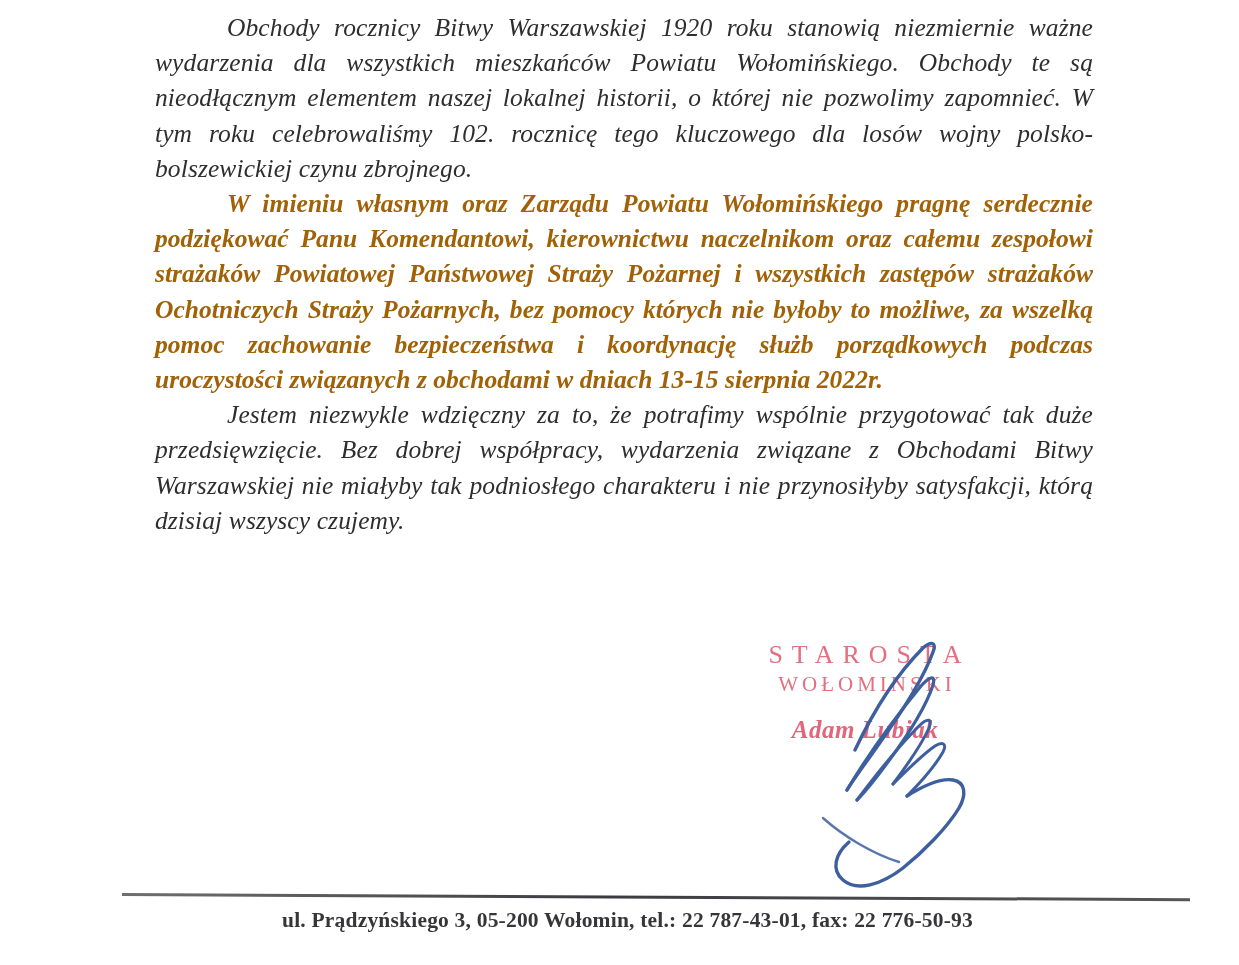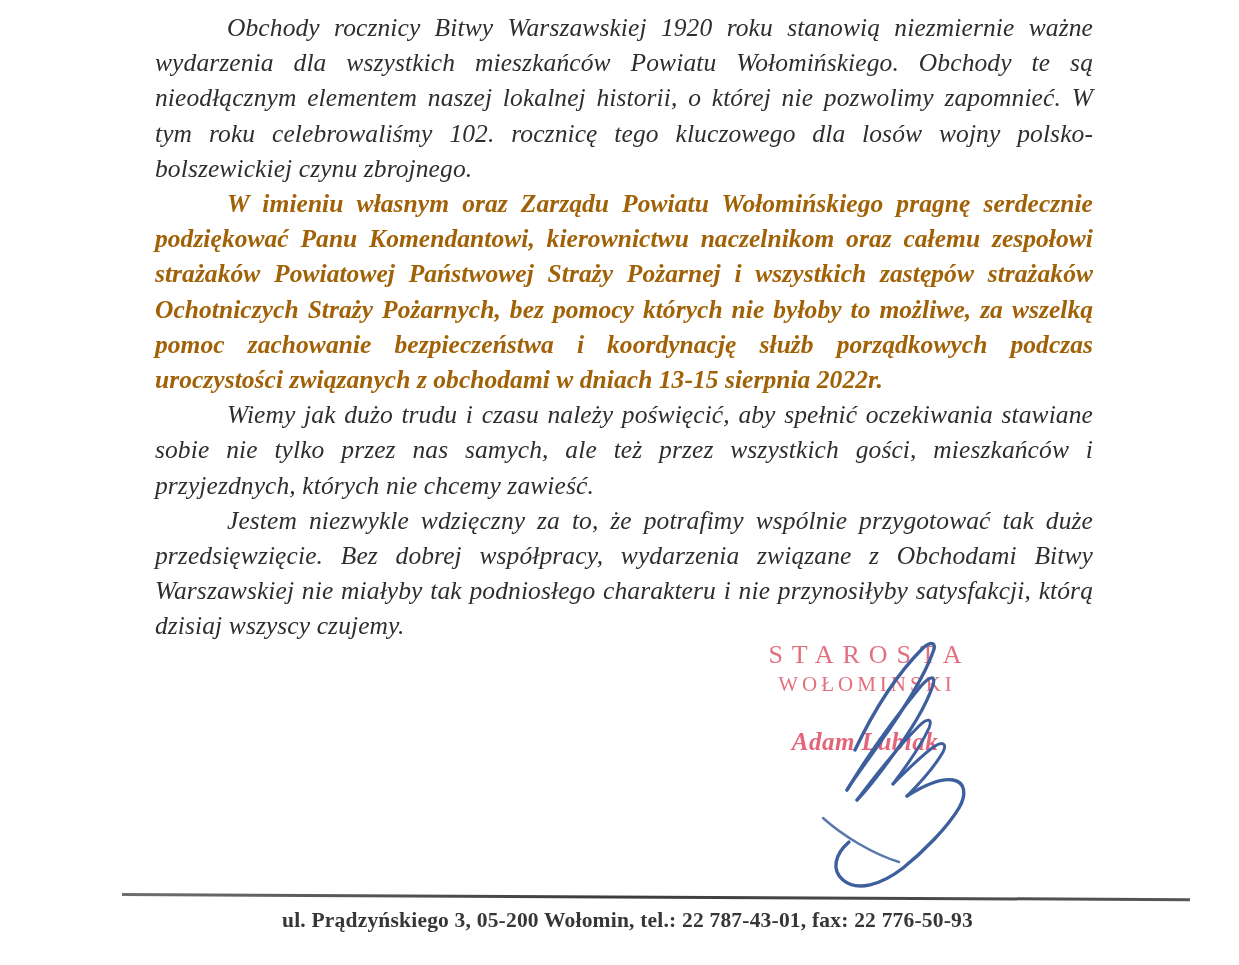--- a/index.html
+++ b/index.html
@@ -78,21 +78,21 @@
     display: block;
     font-size: 21px;
     letter-spacing: 4px;
     text-indent: 4px;
     line-height: 28px;
     color: #e2707f;
   }
 
   .stamp-name {
     display: block;
-    margin-top: 30px;
+    margin-top: 18px;
     font-size: 25px;
     font-weight: bold;
     font-style: italic;
     letter-spacing: 0.5px;
     line-height: 28px;
     color: #e4647a;
   }
 
   .signature-svg {
     position: absolute;
@@ -139,21 +139,20 @@
   }
 </style>
 </head>
 <body>
 
 <div class="page">
 
   <div class="letter-body">
     <p class="para">Obchody rocznicy Bitwy Warszawskiej 1920 roku stanowią niezmiernie ważne wydarzenia dla wszystkich mieszkańców Powiatu Wołomińskiego. Obchody te są nieodłącznym elementem naszej lokalnej historii, o której nie pozwolimy zapomnieć. W tym roku celebrowaliśmy 102. rocznicę tego kluczowego dla losów wojny polsko-bolszewickiej czynu zbrojnego.</p>
     <p class="para bold">W imieniu własnym oraz Zarządu Powiatu Wołomińskiego pragnę serdecznie podziękować Panu Komendantowi, kierownictwu naczelnikom oraz całemu zespołowi strażaków Powiatowej Państwowej Straży Pożarnej i wszystkich zastępów strażaków Ochotniczych Straży Pożarnych, bez pomocy których nie byłoby to możliwe, za wszelką pomoc zachowanie bezpieczeństwa i koordynację służb porządkowych podczas uroczystości związanych z obchodami w dniach 13-15 sierpnia 2022r.</p>
-    <p class="para">Wiemy jak dużo trudu i czasu należy poświęcić, aby spełnić oczekiwania stawiane sobie nie tylko przez nas samych, ale też przez wszystkich gości, mieszkańców i przyjezdnych, których nie chcemy zawieść.</p>
     <p class="para">Jestem niezwykle wdzięczny za to, że potrafimy wspólnie przygotować tak duże przedsięwzięcie. Bez dobrej współpracy, wydarzenia związane z Obchodami Bitwy Warszawskiej nie miałyby tak podniosłego charakteru i nie przynosiłyby satysfakcji, którą dzisiaj wszyscy czujemy.</p>
   </div>
 
   <div class="sign-area">
 
     <div class="stamp">
       <span class="stamp-line1">STAROSTA</span>
       <span class="stamp-line2">WOŁOMIŃSKI</span>
       <span class="stamp-name">Adam Lubiak</span>
     </div>

